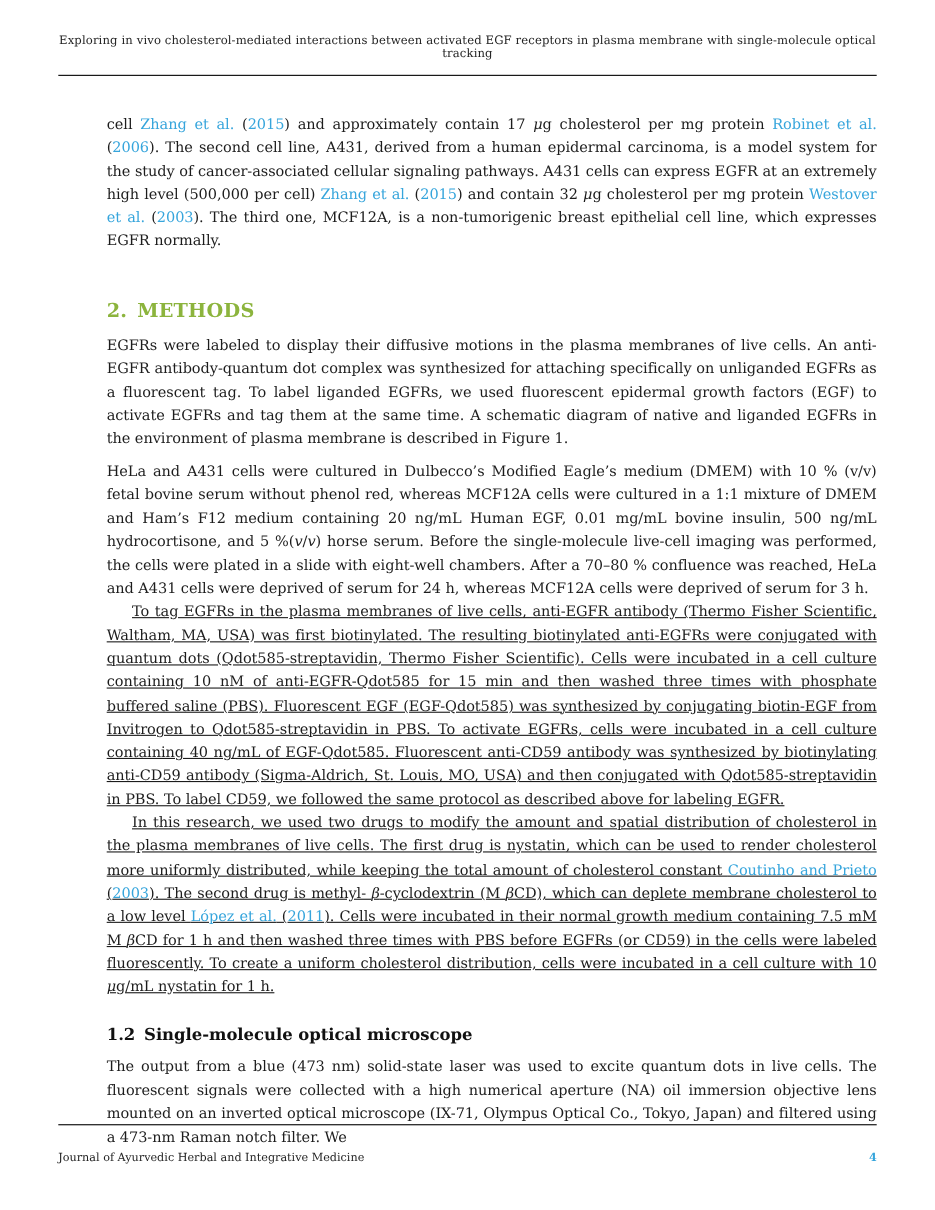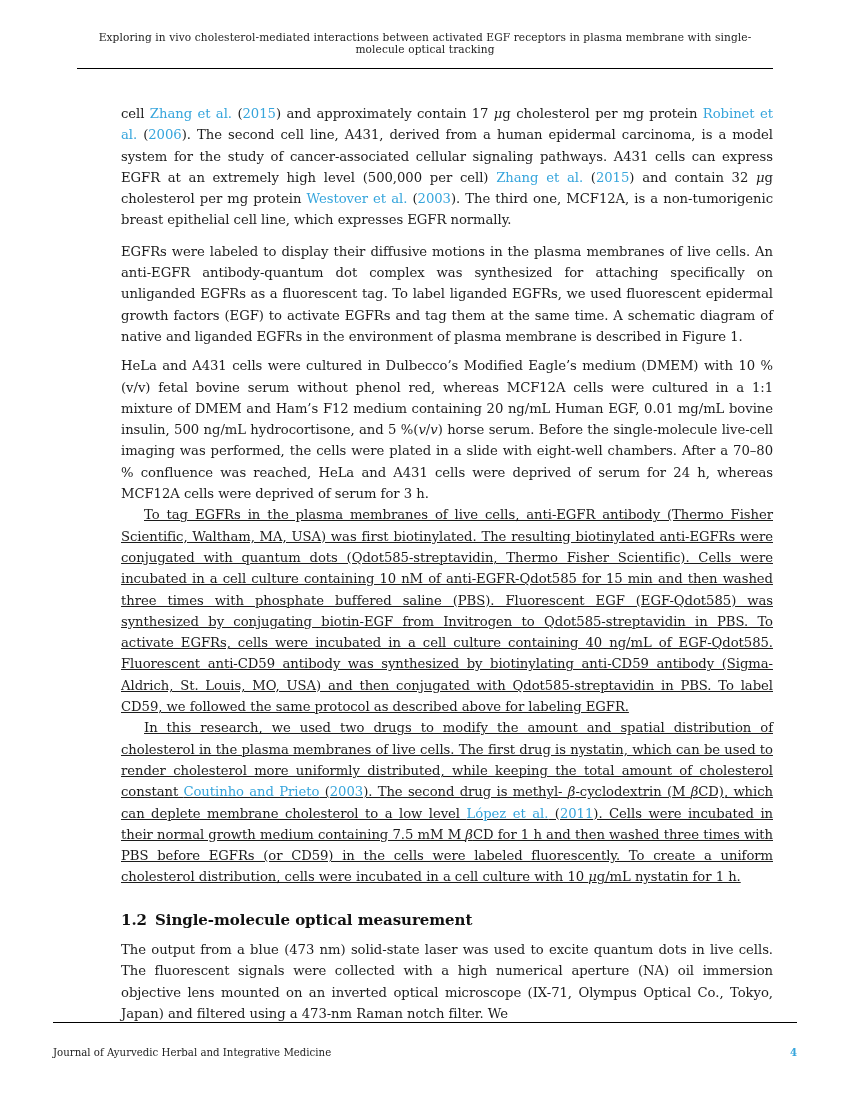--- a/index.html
+++ b/index.html
@@ -13,21 +13,21 @@
     position: relative;
     width: 850px;
     height: 1100px;
     margin: 0 auto;
     background: #ffffff;
     font-family: "DejaVu Serif", "Liberation Serif", serif;
     color: var(--ink);
     overflow: hidden;
   }
   .content {
-    padding: 0 77px;
+    padding: 0 53px;
   }
   .running-head {
     padding-top: 31px;
     text-align: center;
     font-size: 10.6px;
     letter-spacing: 0.1px;
     color: #222222;
   }
   .header-rule {
     margin-top: 13px;
@@ -90,29 +90,30 @@
 <body>
 
 <div class="page">
   <div class="content">
     <div class="running-head">Exploring in vivo cholesterol-mediated interactions between activated EGF receptors in plasma membrane with single-molecule optical tracking</div>
     <hr class="header-rule">
 
     <div class="body-text">
       <p class="para p-first"><span>cell </span><span class="link">Zhang et al.</span><span> (</span><span class="link">2015</span><span>) and approximately contain 17 </span><span class="it">μ</span><span>g cholesterol per mg protein </span><span class="link">Robinet et al.</span><span> (</span><span class="link">2006</span><span>). The second cell line, A431, derived from a human epidermal carcinoma, is a model system for the study of cancer-associated cellular signaling pathways.  A431 cells can express EGFR at an extremely high level (500,000 per cell) </span><span class="link">Zhang et al.</span><span> (</span><span class="link">2015</span><span>) and contain 32 </span><span class="it">μ</span><span>g cholesterol per mg protein </span><span class="link">Westover et al.</span><span> (</span><span class="link">2003</span><span>).  The third one, MCF12A, is a non-tumorigenic breast epithelial cell line, which expresses EGFR normally.</span></p>
 
+      <h2 class="h-methods"><span class="h-num">2.</span><span>METHODS</span></h2>
 
       <p class="para after-h-methods"><span>EGFRs were labeled to display their diffusive motions in the plasma membranes of live cells. An anti-EGFR antibody-quantum dot complex was synthesized for attaching specifically on unliganded EGFRs as a fluorescent tag. To label liganded EGFRs, we used fluorescent epidermal growth factors (EGF) to activate EGFRs and tag them at the same time.  A schematic diagram of native and liganded EGFRs in the environment of plasma membrane is described in Figure 1.</span></p>
 
 
       <p class="para after-h-sub"><span>HeLa and A431 cells were cultured in Dulbecco’s Modified Eagle’s medium (DMEM) with 10 % (v/v) fetal bovine serum without phenol red, whereas MCF12A cells were cultured in a 1:1 mixture of DMEM and Ham’s F12 medium containing 20 ng/mL Human EGF, 0.01 mg/mL bovine insulin, 500 ng/mL hydrocortisone, and 5 %(</span><span class="it">v</span><span>/</span><span class="it">v</span><span>) horse serum. Before the single-molecule live-cell imaging was performed, the cells were plated in a slide with eight-well chambers. After a 70–80 % confluence was reached, HeLa and A431 cells were deprived of serum for 24 h, whereas MCF12A cells were deprived of serum for 3 h.</span></p>
       <p class="para indent"><span>To tag EGFRs in the plasma membranes of live cells, anti-EGFR antibody (Thermo Fisher Scientific, Waltham, MA, USA) was first biotinylated.  The resulting biotinylated anti-EGFRs were conjugated with quantum dots (Qdot585-streptavidin, Thermo Fisher Scientific). Cells were incubated in a cell culture containing 10 nM of anti-EGFR-Qdot585 for 15 min and then washed three times with phosphate buffered saline (PBS). Fluorescent EGF (EGF-Qdot585) was synthesized by conjugating biotin-EGF from Invitrogen to Qdot585-streptavidin in PBS. To activate EGFRs, cells were incubated in a cell culture containing 40 ng/mL of EGF-Qdot585.  Fluorescent anti-CD59 antibody was synthesized by biotinylating anti-CD59 antibody (Sigma-Aldrich, St.  Louis, MO, USA) and then conjugated with Qdot585-streptavidin in PBS. To label CD59, we followed the same protocol as described above for labeling EGFR.</span></p>
       <p class="para indent"><span>In this research, we used two drugs to modify the amount and spatial distribution of cholesterol in the plasma membranes of live cells. The first drug is nystatin, which can be used to render cholesterol more uniformly distributed, while keeping the total amount of cholesterol constant </span><span class="link">Coutinho and Prieto</span><span> (</span><span class="link">2003</span><span>).  The second drug is methyl- </span><span class="it">β</span><span>-cyclodextrin (M </span><span class="it">β</span><span>CD), which can deplete membrane cholesterol to a low level </span><span class="link">López et al.</span><span> (</span><span class="link">2011</span><span>). Cells were incubated in their normal growth medium containing 7.5 mM M </span><span class="it">β</span><span>CD for 1 h and then washed three times with PBS before EGFRs (or CD59) in the cells were labeled fluorescently.  To create a uniform cholesterol distribution, cells were incubated in a cell culture with 10 </span><span class="it">μ</span><span>g/mL nystatin for 1 h.</span></p>
 
-      <h3 class="h-sub h-sub2"><span class="h-num">1.2</span><span>Single-molecule optical measurement</span></h3>
+      <h3 class="h-sub h-sub2"><span class="h-num">1.2</span><span>Single-molecule optical microscope</span></h3>
 
       <p class="para after-h-sub"><span>The output from a blue (473 nm) solid-state laser was used to excite quantum dots in live cells.  The fluorescent signals were collected with a high numerical aperture (NA) oil immersion objective lens mounted on an inverted optical microscope (IX-71, Olympus Optical Co., Tokyo, Japan) and filtered using a 473-nm Raman notch filter.  We</span></p>
     </div>
   </div>
 
   <div class="footer">
     <span class="footer-journal">Journal of Ayurvedic Herbal and Integrative Medicine</span>
     <span class="footer-pagenum">4</span>
   </div>
 </div>

